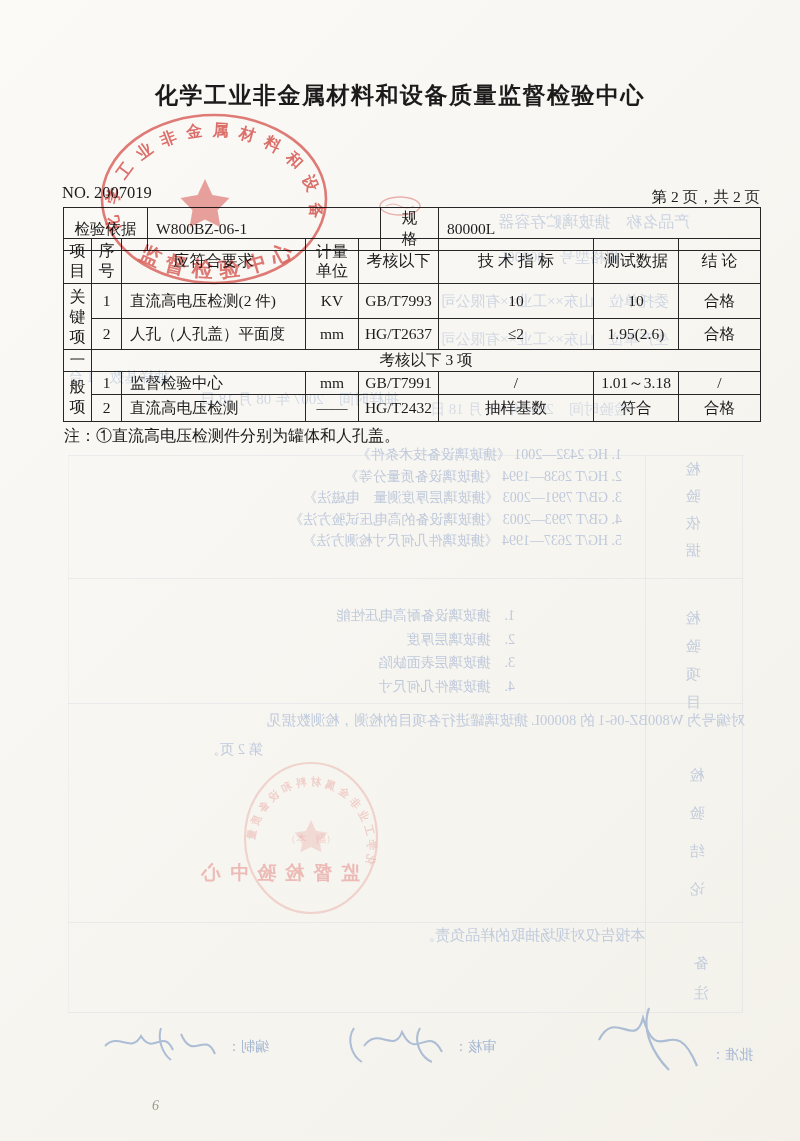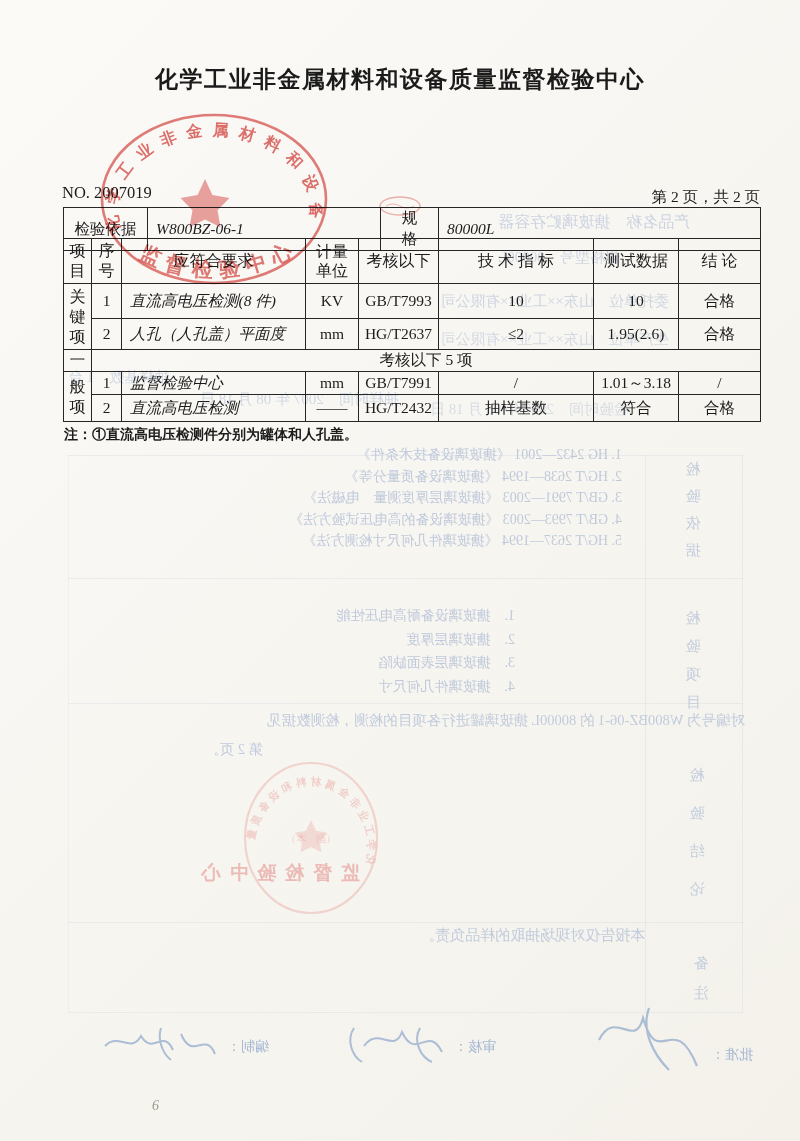--- a/index.html
+++ b/index.html
@@ -10,40 +10,40 @@
   }
   
   .bleed{position:absolute;transform:scaleX(-1);color:#c0cbdd;z-index:1;white-space:nowrap;}
   .bleed-block{position:absolute;transform:scaleX(-1);color:#bfc9db;z-index:1;}
   .bleed-block div{white-space:nowrap;}
   .vlab{position:absolute;transform:scaleX(-1);color:#c3cddd;width:18px;
         word-break:break-all;text-align:center;font-size:15px;z-index:1;}
   .gline{position:absolute;background:#b9c5d8;opacity:.22;z-index:1;}
   
   .front{position:absolute;inset:0;z-index:2;}
-  .org-title{position:absolute;top:64px;left:0;width:100%;text-align:center;
+  .org-title{position:absolute;top:80px;left:0;width:100%;text-align:center;
              font-size:23px;font-weight:bold;letter-spacing:1.5px;}
   .doc-title{position:absolute;top:126px;left:0;width:100%;text-align:center;
              font-size:41px;font-weight:bold;letter-spacing:22px;text-indent:22px;}
   .report-no{position:absolute;top:183px;left:62px;font-size:16.5px;}
   .page-info{position:absolute;top:187px;right:40px;font-size:15.5px;}
   table{border-collapse:collapse;table-layout:fixed;background:transparent;}
   td{border:1.6px solid #262626;padding:0 2px;text-align:center;font-size:15.5px;
      overflow:hidden;}
   .t-info{position:absolute;top:207px;left:63px;width:697px;}
   .t-main{position:absolute;top:238px;left:63px;width:697px;border-radius:29px;}
   .t-info td{height:29px;}
   .r-head td{height:44px;font-size:16px;}
   .r-k1 td{height:34px;} .r-k2 td{height:30px;}
   .r-a td{height:20px;} .r-g1 td{height:22px;} .r-g2 td{height:26px;}
-  .cell-name{text-align:left;padding-left:8px;font-style:italic;}
+  .cell-name{text-align:left;padding-left:8px;}
   .grp{font-size:16px;line-height:1.25;padding:0;}
   .grp span{display:inline-block;width:1.1em;word-break:break-all;}
   .unit2{font-size:14px;line-height:1.2;}
-  .footnote{position:absolute;top:426px;left:64px;font-size:14px;font-weight:700;}
+  .footnote{position:absolute;top:426px;left:64px;font-size:16px;font-weight:400;}
   .pagemark{position:absolute;top:1098px;left:152px;font-size:14px;color:#9a9a8a;
             font-style:italic;z-index:2;}
   
   .stamp-front{position:absolute;top:106px;left:92px;z-index:3;mix-blend-mode:multiply;}
   .stamp-bleed{position:absolute;top:758px;left:238px;z-index:1;transform:scaleX(-1);}
   .stamp-bleed-line{position:absolute;top:860px;left:192px;font-size:19px;font-weight:bold;
        letter-spacing:9px;color:#e2827e;opacity:.5;transform:scaleX(-1);z-index:1;white-space:nowrap;}
   
   .sig{position:absolute;transform:scaleX(-1);z-index:1;display:flex;align-items:flex-end;gap:4px;}
   .sig .lab{font-size:14px;color:#a4b7d3;white-space:nowrap;padding-bottom:10px;}
@@ -171,39 +171,39 @@
               <div>单位</div>
             </td>
         <td>考核以下</td>
         <td>技 术 指 标</td>
         <td>测试数据</td>
         <td>结 论</td>
       </tr>
       <tr class="r-k1">
         <td rowspan="2" class="grp"><span>关键项</span></td>
         <td>1</td>
-        <td class="cell-name">直流高电压检测(8 件)</td>
+        <td class="cell-name">直流高电压检测(2 件)</td>
         <td>KV</td>
         <td>GB/T7993</td>
         <td>10</td>
         <td>10</td>
         <td>合格</td>
       </tr>
       <tr class="r-k2">
         <td>2</td>
         <td class="cell-name">人孔（人孔盖）平面度</td>
         <td>mm</td>
         <td>HG/T2637</td>
         <td>≤2</td>
         <td>1.95(2.6)</td>
         <td>合格</td>
       </tr>
       <tr class="r-a">
         <td>一</td>
-        <td colspan="7">考核以下 5 项</td>
+        <td colspan="7">考核以下 3 项</td>
       </tr>
       <tr class="r-g1">
         <td rowspan="2" class="grp"><span>般项</span></td>
         <td>1</td>
         <td class="cell-name">监督检验中心</td>
         <td>mm</td>
         <td>GB/T7991</td>
         <td>/</td>
         <td>1.01～3.18</td>
         <td>/</td>

